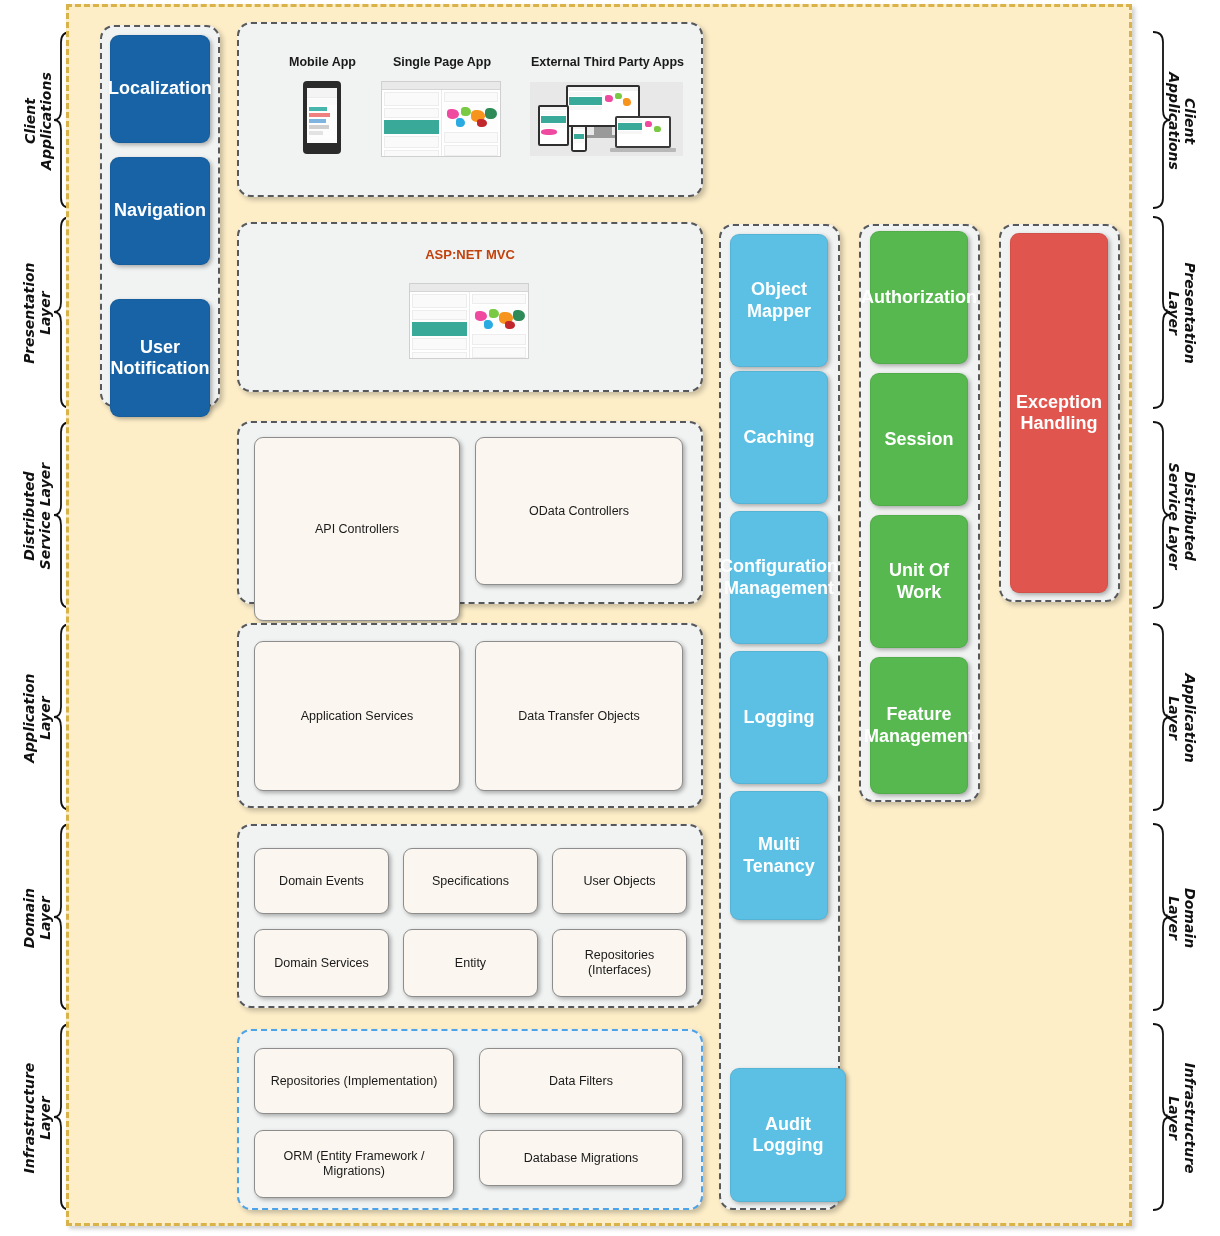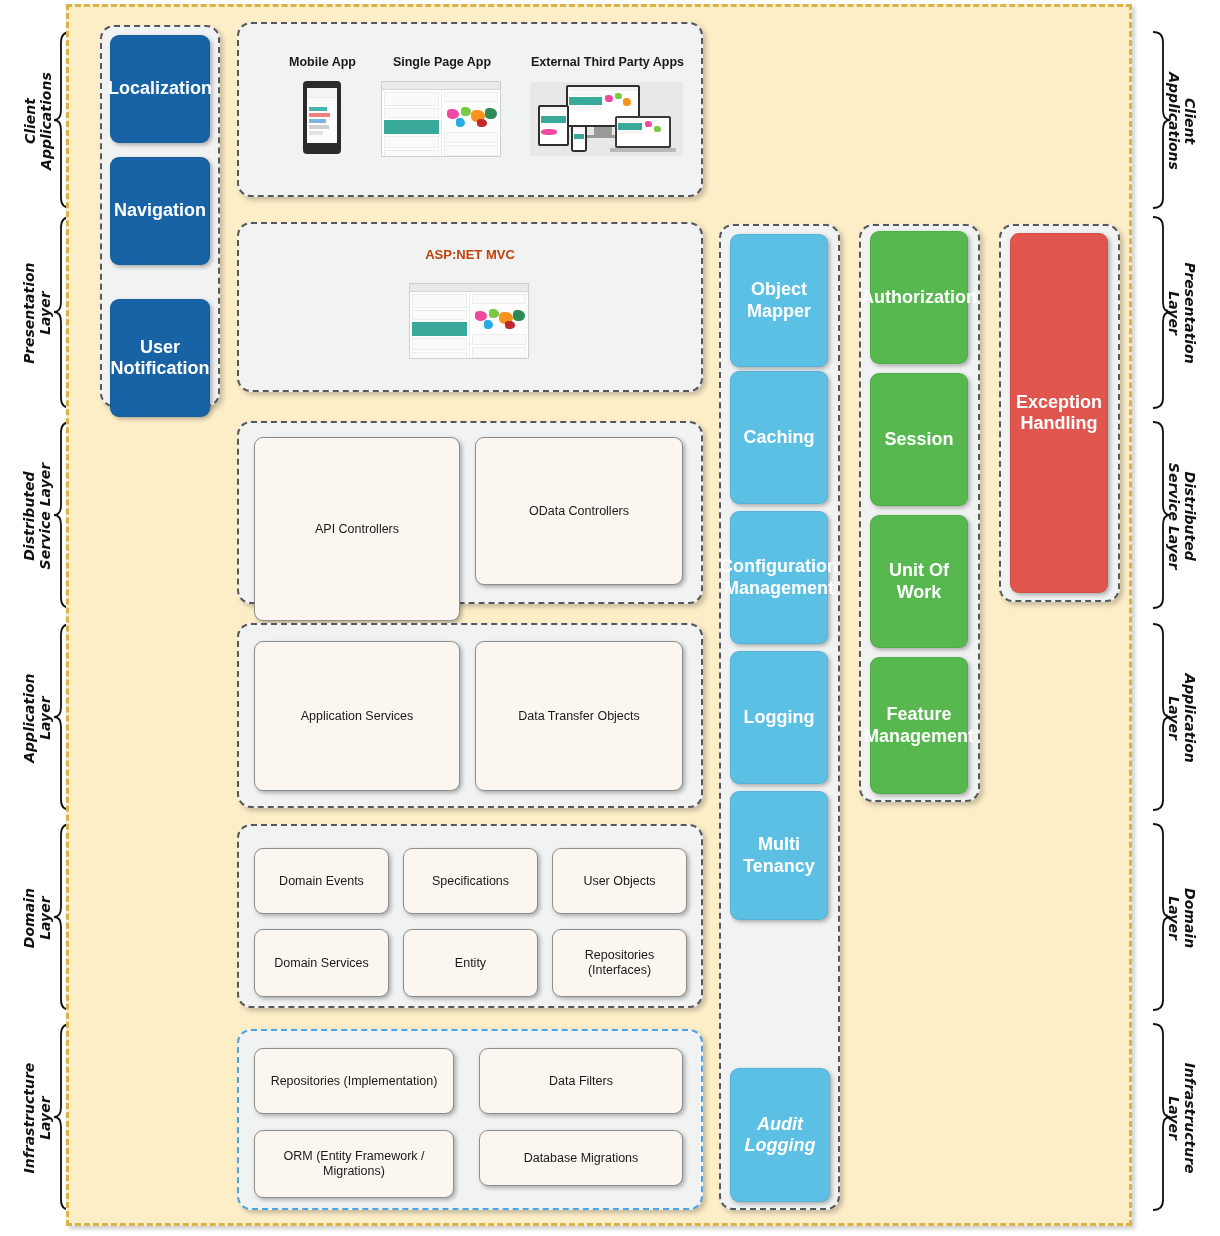--- a/index.html
+++ b/index.html
@@ -296,21 +296,21 @@
 
   <div class="group" style="left:719px;top:224px;width:121px;height:986px;"></div>
   <div class="card solid cy" style="left:730px;top:234px;width:98px;height:133px;">Object Mapper</div>
   <div class="card solid cy" style="left:730px;top:371px;width:98px;height:133px;">Caching</div>
   <div class="card solid cy" style="left:730px;top:511px;width:98px;height:133px;">
       <span style="white-space:pre;">Configuration
 Management</span>
     </div>
   <div class="card solid cy" style="left:730px;top:651px;width:98px;height:133px;">Logging</div>
   <div class="card solid cy" style="left:730px;top:791px;width:98px;height:129px;">Multi Tenancy</div>
-  <div class="card solid cy" style="left:730px;top:1068px;width:100px;height:134px;font-style:italic;">Audit Logging</div>
+  <div class="card solid cy" style="left:730px;top:1068px;width:116px;height:134px;">Audit Logging</div>
 
   <div class="group" style="left:859px;top:224px;width:121px;height:578px;"></div>
   <div class="card solid gr" style="left:870px;top:231px;width:98px;height:133px;">Authorization</div>
   <div class="card solid gr" style="left:870px;top:373px;width:98px;height:133px;">Session</div>
   <div class="card solid gr" style="left:870px;top:515px;width:98px;height:133px;">Unit Of Work</div>
   <div class="card solid gr" style="left:870px;top:657px;width:98px;height:137px;">
       <span style="white-space:pre;">Feature
 Management</span>
     </div>
 

